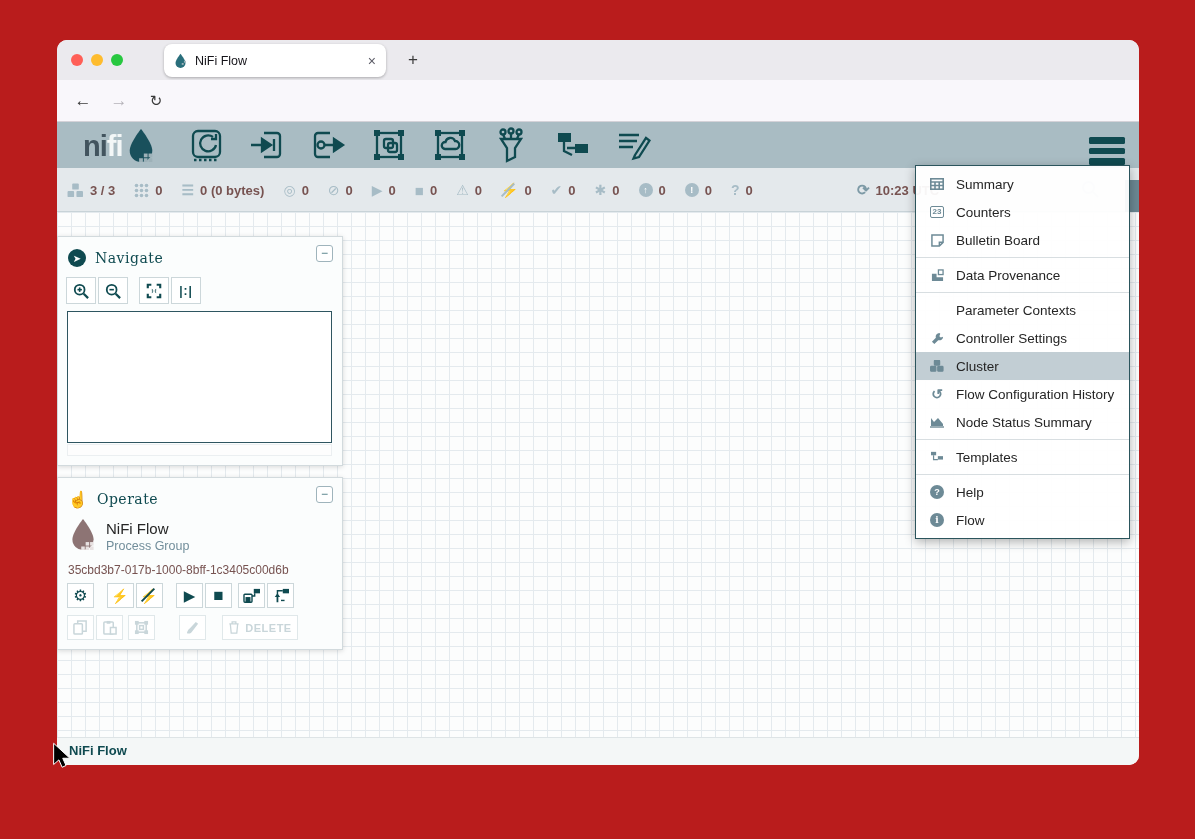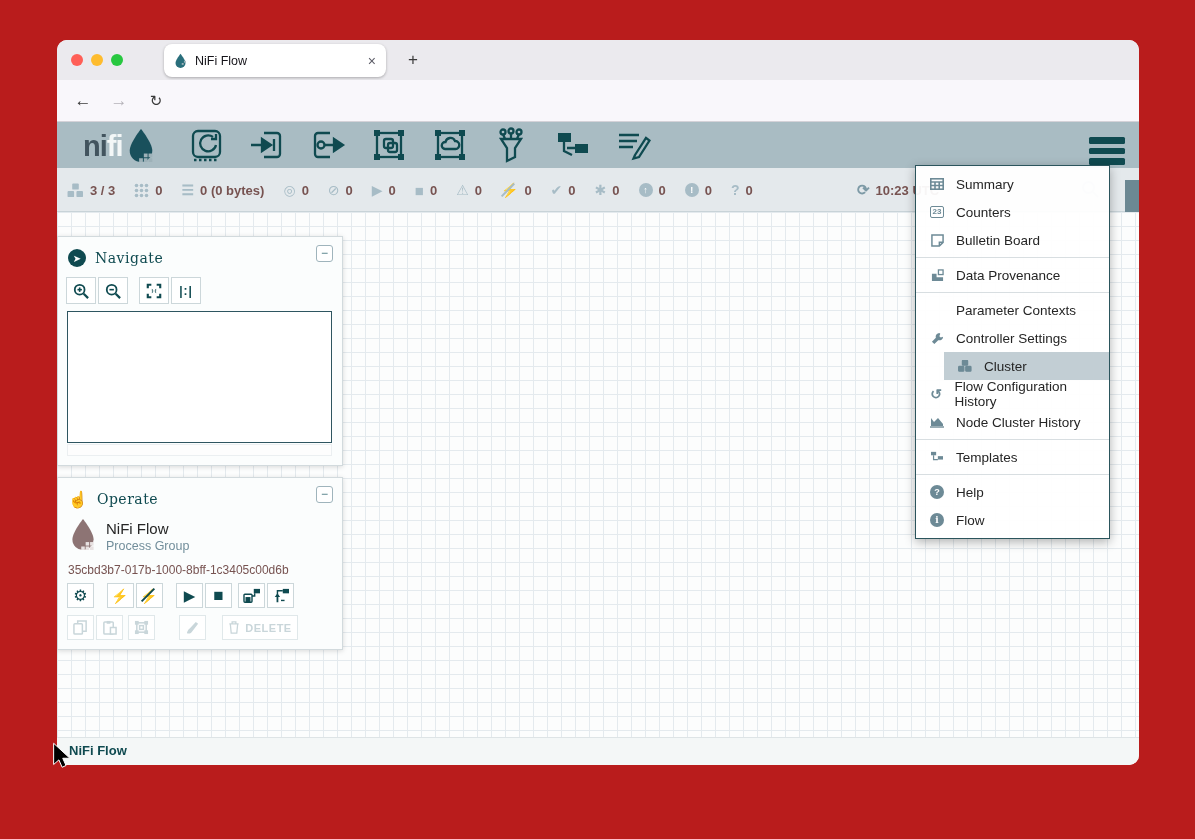--- a/index.html
+++ b/index.html
@@ -74,23 +74,23 @@
   .op-id { position:absolute; left:10px; top:85px; font-size:12px; color:#775351; }
   .op-row1 { position:absolute; left:9px; top:105px; display:flex; align-items:center; }
   .op-row2 { position:absolute; left:9px; top:137px; display:flex; align-items:center; }
   .obtn { width:27px; height:25px; background:#fff; border:1px solid #ccd7da; display:inline-flex; align-items:center; justify-content:center; color:#0f4a50; font-size:14px; }
   .obtn svg { stroke:#0f4a50; fill:none; stroke-width:1.6; }
   .obtn.dis { color:#c9d6da; border-color:#e0e8ea; }
   .obtn.dis svg { stroke:#c9d6da; }
   .del-btn { width:76px; height:25px; background:#fff; border:1px solid #e0e8ea; color:#c9d6da; display:inline-flex; align-items:center; justify-content:center; gap:5px; font-size:11px; font-weight:bold; letter-spacing:.5px; }
 
   
-  .gmenu { position:absolute; left:858px; top:125px; width:195px; background:rgba(255,255,255,.94); border:1px solid #2b545c; box-shadow:0 3px 10px rgba(0,0,0,.3); padding:4px 0; z-index:50; }
+  .gmenu { position:absolute; left:858px; top:125px; width:215px; background:rgba(255,255,255,.94); border:1px solid #2b545c; box-shadow:0 3px 10px rgba(0,0,0,.3); padding:4px 0; z-index:50; }
   .mi { height:28px; display:flex; align-items:center; padding:0 10px 0 12px; }
-  .mi.hl { background:#c2ced4;margin-left:28px; }
+  .mi.hl { background:#c2ced4; }
   .mi-ic { width:18px; margin-right:10px; color:#6d8a96; font-size:13px; font-weight:bold; display:inline-flex; justify-content:center; align-items:center; }
   .mi-ic svg { stroke:#6d8a96; fill:none; stroke-width:1.6; }
   .mi-label { font-size:13.5px; color:#252525; }
   .msep { border-top:1px solid #d8dee1; margin:3px 0; }
   .badge23 { border:1.3px solid #6d8a96; border-radius:2px; font-size:8px; font-weight:bold; color:#6d8a96; padding:0 2px; line-height:10px; }
 
   .cursor { position:absolute; left:52px; top:742px; z-index:99; }
 </style>
 </head>
 <body>
@@ -501,21 +501,21 @@
         <span class="mi-ic" style="font-size:14px;">↺</span>
         <span class="mi-label">Flow Configuration History</span>
       </div>
       <div class="mi">
         <span class="mi-ic">
             <svg width="14" height="12" viewBox="0 0 14 12">
               <path d="M1 10V2l3 4 4-4 5 6v2Z" fill="#6d8a96" stroke="none"></path>
               <line x1="0" y1="11" x2="14" y2="11" stroke="#6d8a96" stroke-width="1.4"></line>
             </svg>
           </span>
-        <span class="mi-label">Node Cluster History</span>
+        <span class="mi-label">Node Status Summary</span>
       </div>
       <div class="msep"></div>
       <div class="mi">
         <span class="mi-ic">
             <svg width="14" height="12" viewBox="0 0 16 14">
               <g fill="#6d8a96" stroke="none">
                 <rect x="1" y="1" width="6" height="4"></rect>
                 <rect x="9" y="6" width="6" height="4"></rect>
               </g>
               <path d="M4 5v5h5" fill="none" stroke="#6d8a96" stroke-width="1.4"></path>

